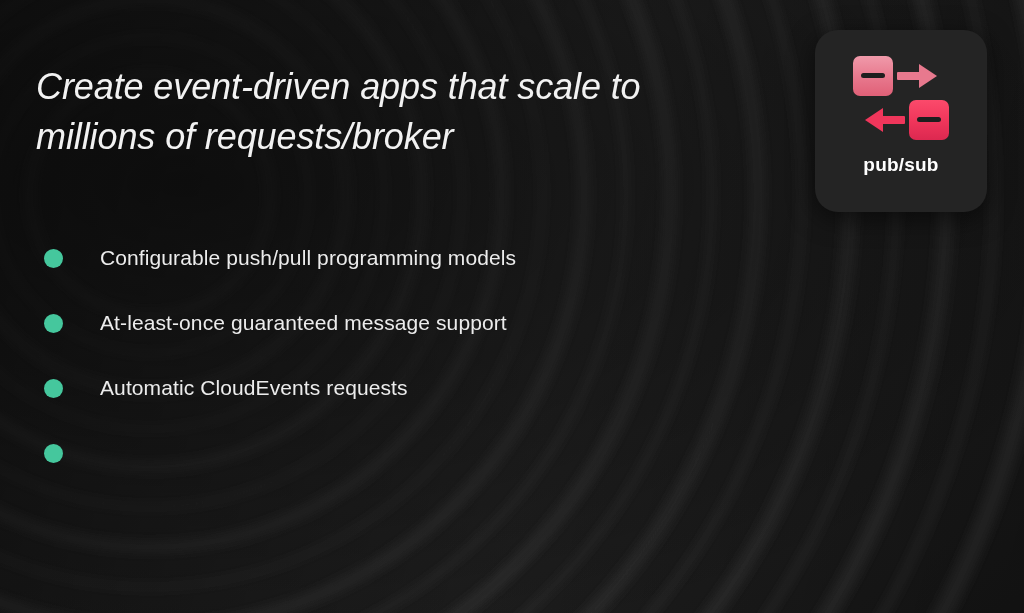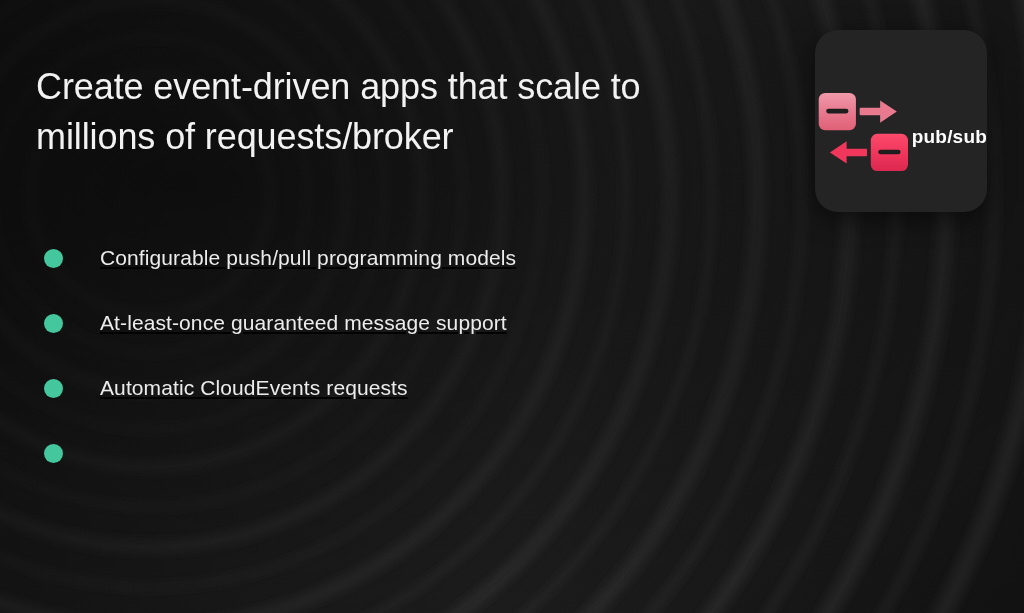--- a/index.html
+++ b/index.html
@@ -54,37 +54,36 @@
     position:absolute;
     left:36px;
     top:62px;
     width:700px;
     color:#f2f2f2;
     font-size:36px;
     line-height:1.40;
     font-weight:400;
     letter-spacing:-0.1px;
   }
-  #headline .hl-line { display:block; white-space:nowrap; }
+  #headline .hl-line { display:block; white-space:nowrap;font-style:italic; }
 
   #bullet-list {
     position:absolute;
     left:36px;
     top:240px;
     width:940px;
     list-style:none;
   }
 
   .bullet-row {
     position:relative;
     display:flex;
     align-items:center;
     height:36px;
     margin-bottom:29px;
-    text-decoration:underline;
   }
 
   .bullet-dot {
     flex:0 0 auto;
     width:19px;
     height:19px;
     border-radius:50%;
     background:#45c79d;
     margin-left:8px;
   }
@@ -103,21 +102,21 @@
     position:absolute;
     left:815px;
     top:30px;
     width:172px;
     height:182px;
     border-radius:23px;
     background:#242424;
     box-shadow:0 6px 26px rgba(0,0,0,0.55);
     z-index:4;
     display:flex;
-    flex-direction:row;
+    flex-direction:column;
     align-items:center;
     justify-content:flex-start;
     padding-top:22px;
   }
 
   #pubsub-glyph {
     width:104px;
     height:92px;
     position:relative;
   }

